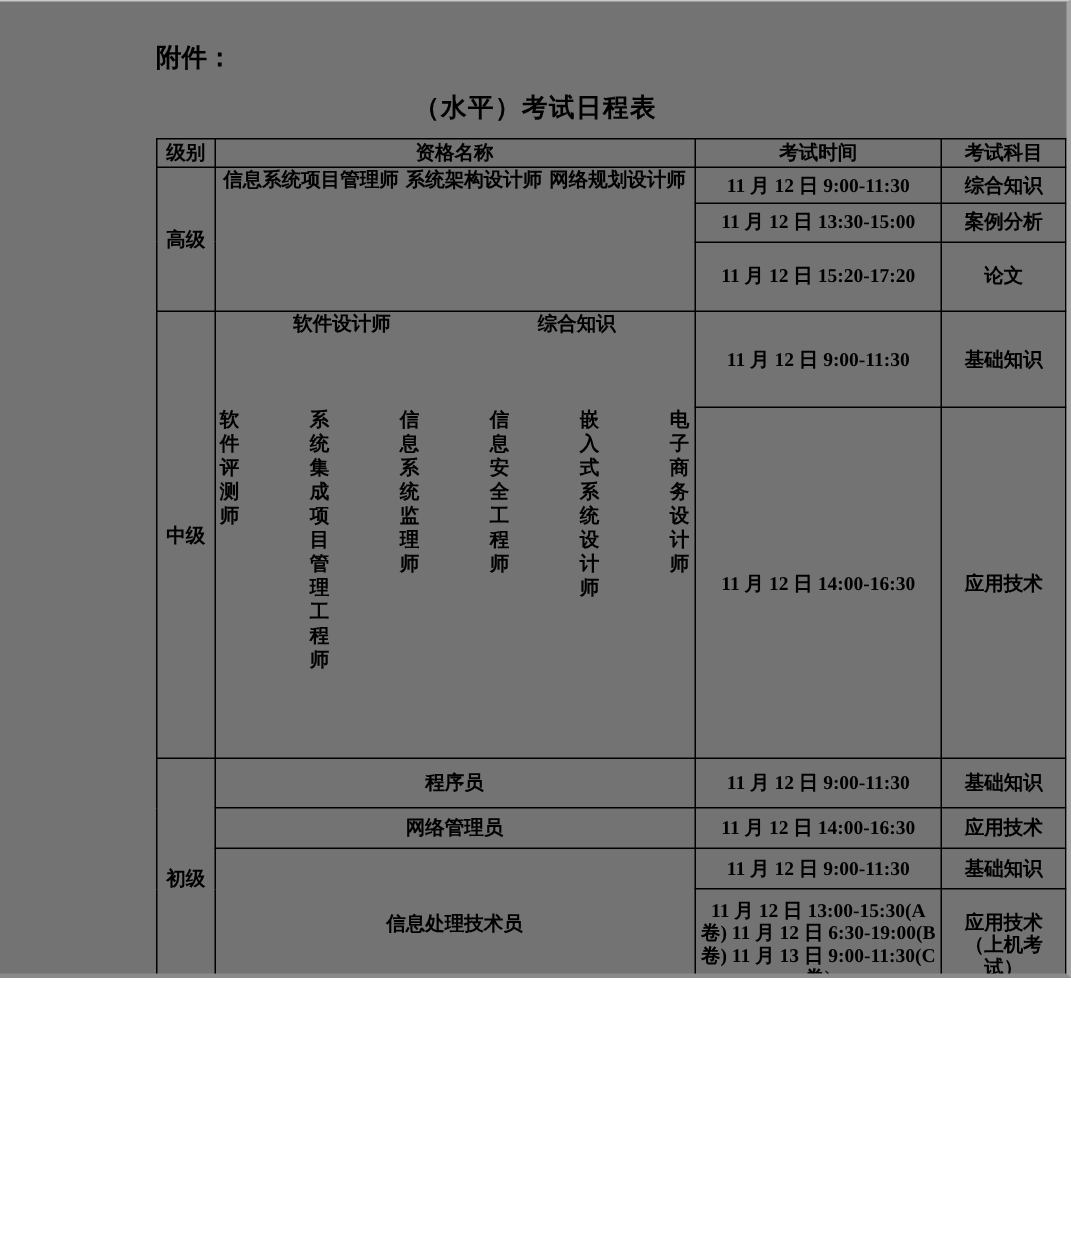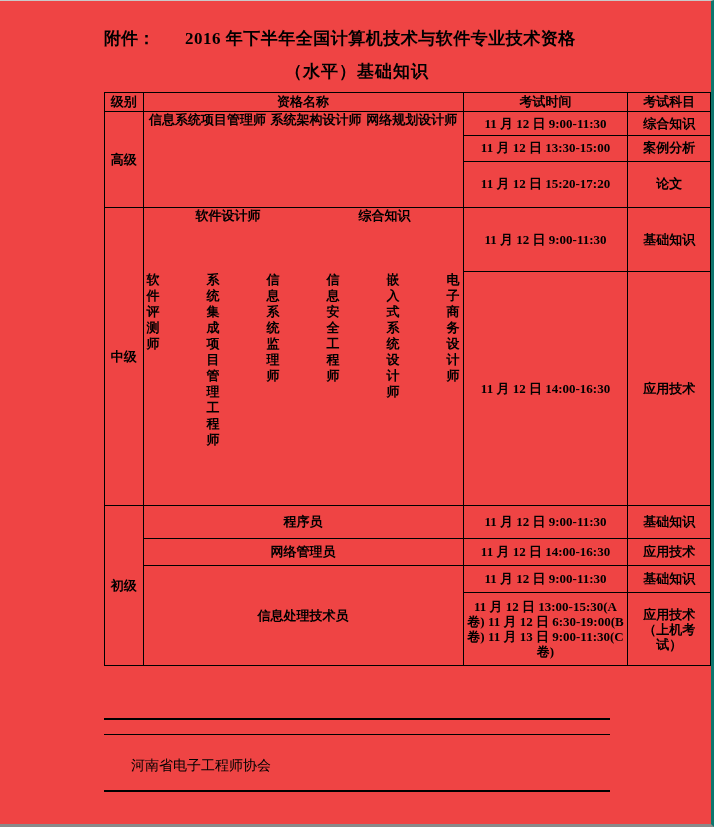--- a/index.html
+++ b/index.html
@@ -5,24 +5,24 @@
   * { margin: 0; padding: 0; box-sizing: border-box; }
   html, body { background: #ffffff; }
   body {
     width: 714px; height: 827px;
     font-family: "Liberation Serif", "DejaVu Serif", serif;
     color: #000;
     position: relative;
   }
   .page {
     position: absolute; left: 0; top: 0;
-    width: 714px; height: 827px;
-    background: #ef4444;
+    width: 714px; height: 652px;
+    background: #737373;
     border-top: 1px solid #c9c9c9;
-    border-right: 3px solid #0f766e;
+    border-right: 3px solid #a3a3a3;
     border-bottom: 3px solid #8a8a8a;
     overflow: hidden;
   }
 
   
   .title-block {
     position: absolute; left: 104px; top: 27px; width: 506px;
     font-size: 17px; font-weight: bold; line-height: 21px;
   }
   .title-line1 { display: flex; }
@@ -75,23 +75,22 @@
   .rule-3 { margin-top: 15px; }
 </style>
 </head>
 <body>
 
 <div class="page">
 
   <div class="title-block">
     <div class="title-line1">
       <span class="attach-label">附件：</span>
-      <span class="title-text">2016 年下半年全国计算机技术与软件专业技术资格</span>
     </div>
-    <div class="title-line2">（水平）基础知识</div>
+    <div class="title-line2">（水平）考试日程表</div>
   </div>
 
   <table class="schedule">
     <colgroup>
       <col style="width:41px">
         <col style="width:195px">
         <col style="width:181px">
         <col style="width:89px">
     </colgroup>
     <thead>

